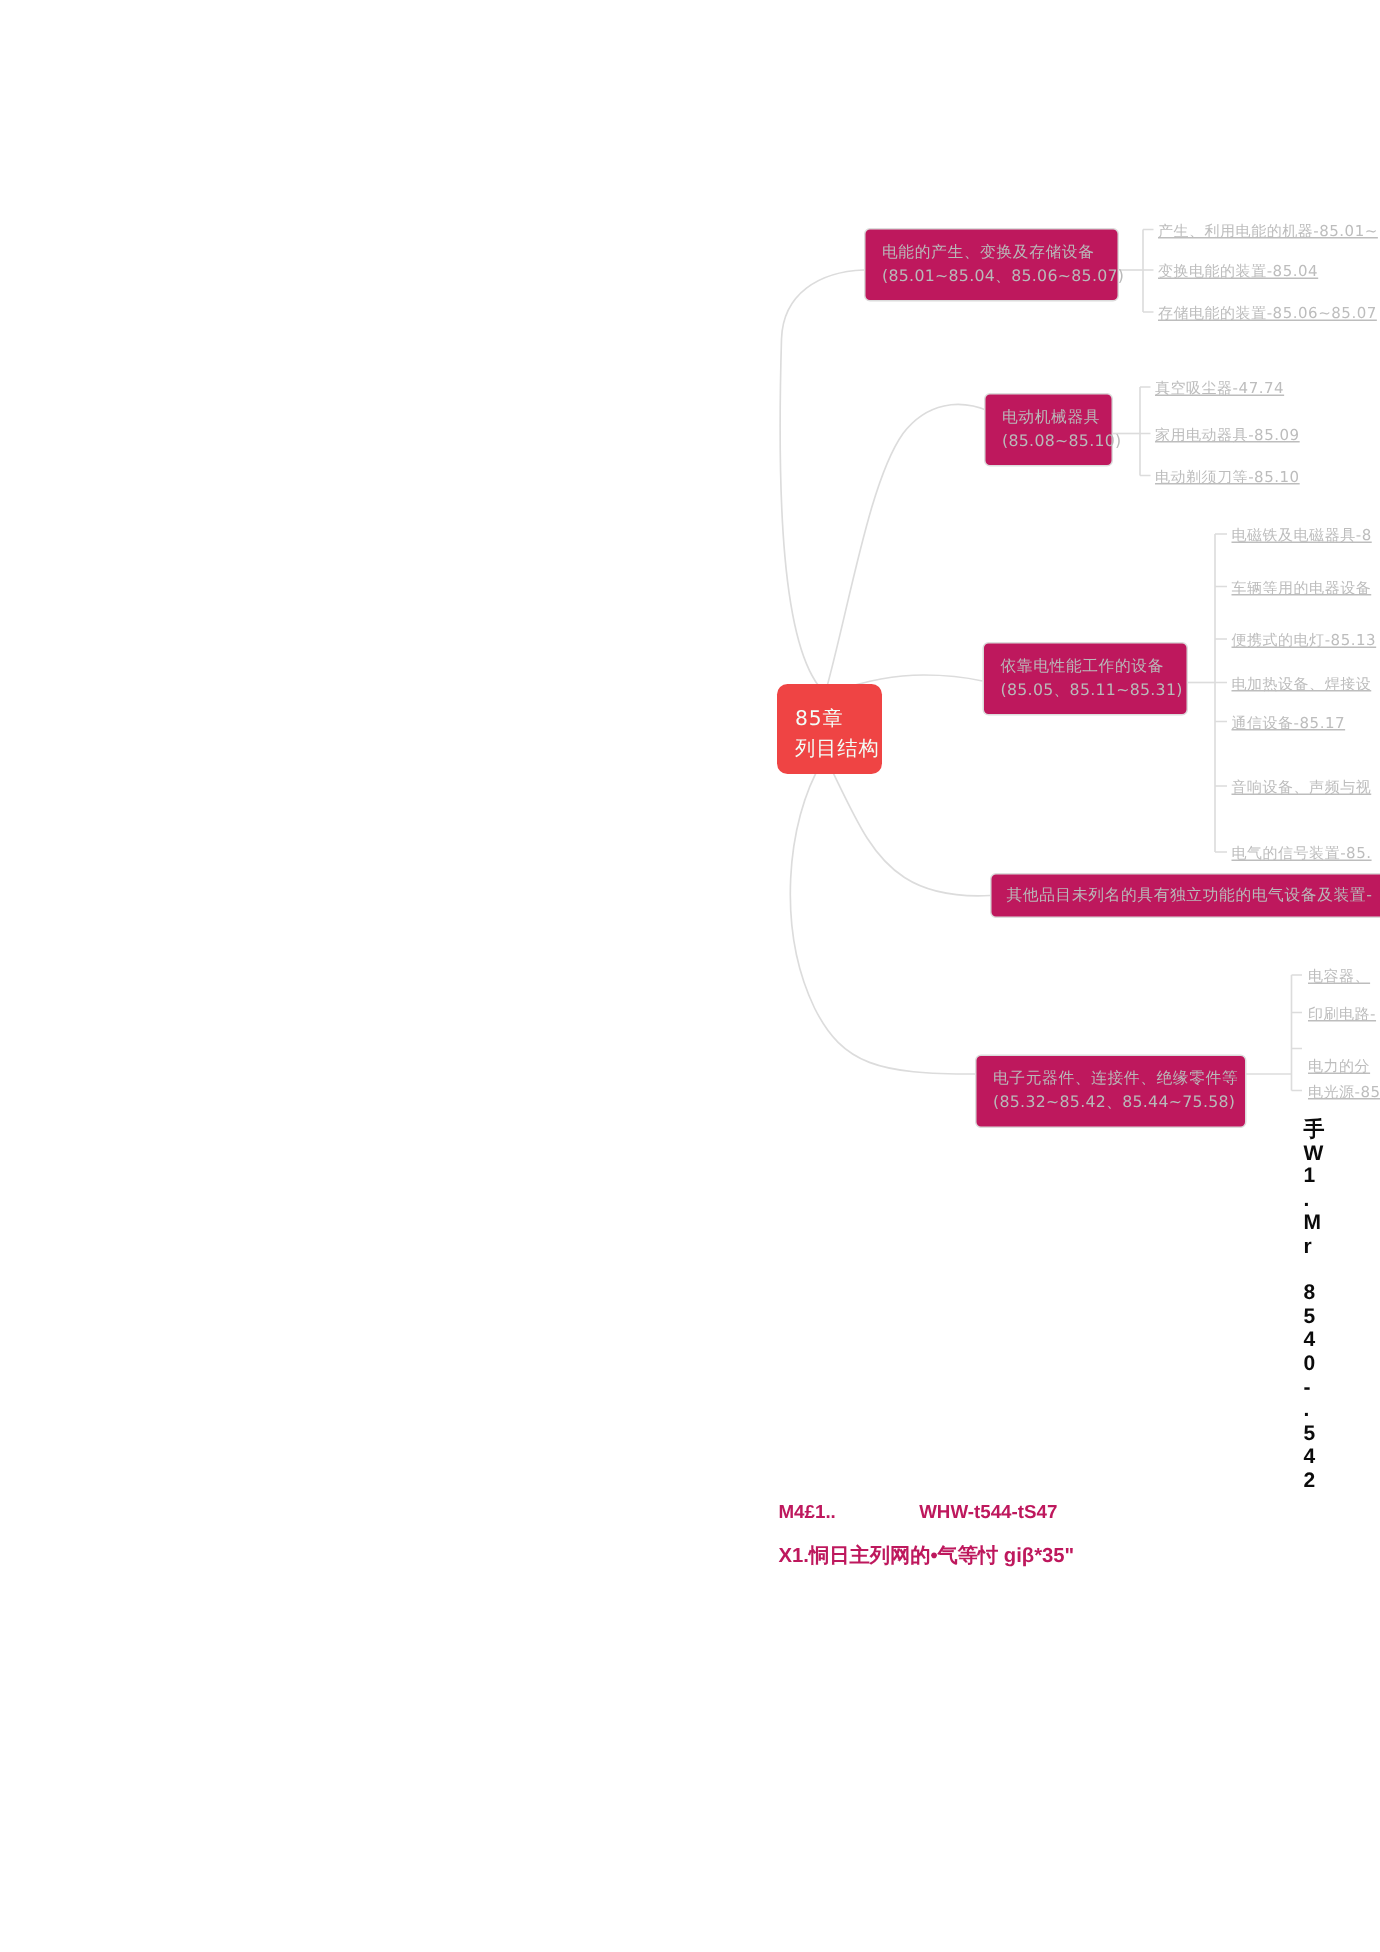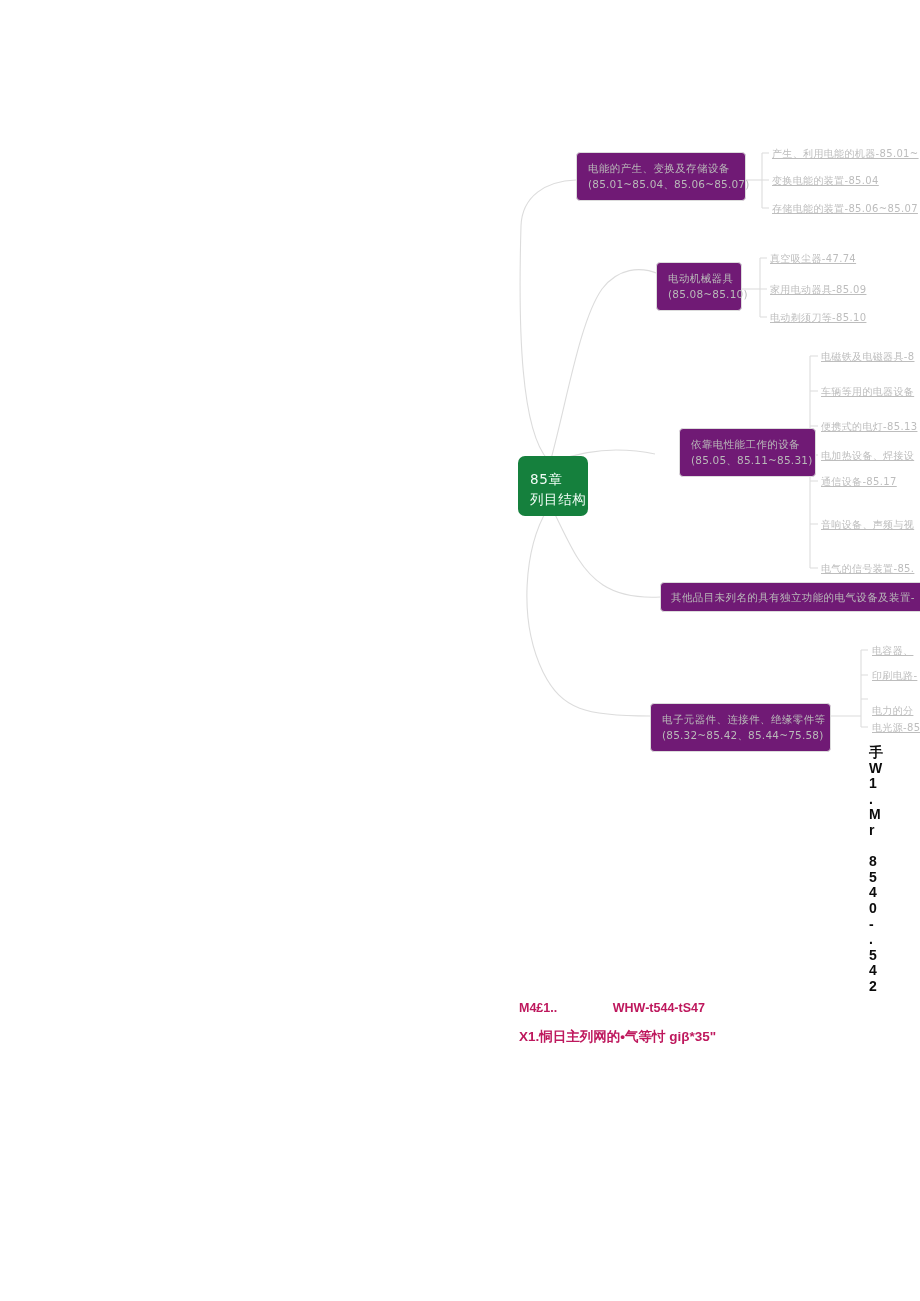--- a/index.html
+++ b/index.html
@@ -4,26 +4,26 @@
 <style>
   html,body{margin:0;padding:0;background:#ffffff;}
   body{width:920px;height:1301px;position:relative;overflow:hidden;
        font-family:"DejaVu Sans","Liberation Sans",sans-serif;}
 
   
   #mindmap{position:absolute;left:0;top:0;width:920px;height:790px;overflow:hidden;}
   #mindmap svg.links{position:absolute;left:0;top:0;width:920px;height:790px;overflow:visible;}
 
   .node{position:absolute;box-sizing:border-box;border:1px solid #dcdcdc;
-        background:#701a75;border-radius:4px;color:#b9b9b9;
+        background:#be185d;border-radius:4px;color:#b9b9b9;
         font-size:10.5px;line-height:1.55;padding:7px 10px 7px 11px;
         letter-spacing:.4px;white-space:nowrap;}
   .node .l2{letter-spacing:.2px;}
 
-  .root{position:absolute;background:#15803d;border-radius:7px;color:#f2fdf7;
+  .root{position:absolute;background:#ef4444;border-radius:7px;color:#f2fdf7;
         font-size:13.5px;line-height:1.45;letter-spacing:.6px;
         padding:14px 10px 14px 12px;box-sizing:border-box;white-space:nowrap;}
 
   .leaf{position:absolute;color:#bdbdbd;font-size:10px;letter-spacing:.35px;
         white-space:nowrap;text-decoration:underline;}
 
   .wide{white-space:nowrap;}
 
   
   #vcol{position:absolute;left:869px;top:745px;width:44px;
@@ -91,21 +91,21 @@
   <div class="leaf" style="left:772px;top:202px;">存储电能的装置-85.06~85.07</div>
 
   <div class="node" style="left:656px;top:262px;width:86px;">
     <div>电动机械器具</div>
     <div class="l2">(85.08~85.10)</div>
   </div>
   <div class="leaf" style="left:770px;top:252px;">真空吸尘器-47.74</div>
   <div class="leaf" style="left:770px;top:283px;">家用电动器具-85.09</div>
   <div class="leaf" style="left:770px;top:311px;">电动剃须刀等-85.10</div>
 
-  <div class="node" style="left:679px;top:428px;width:137px;">
+  <div class="node" style="left:655px;top:428px;width:137px;">
     <div>依靠电性能工作的设备</div>
     <div class="l2">(85.05、85.11~85.31)</div>
   </div>
   <div class="leaf" style="left:821px;top:350px;">电磁铁及电磁器具-8</div>
   <div class="leaf" style="left:821px;top:385px;">车辆等用的电器设备</div>
   <div class="leaf" style="left:821px;top:420px;">便携式的电灯-85.13</div>
   <div class="leaf" style="left:821px;top:449px;">电加热设备、焊接设</div>
   <div class="leaf" style="left:821px;top:475px;">通信设备-85.17</div>
   <div class="leaf" style="left:821px;top:518px;">音响设备、声频与视</div>
   <div class="leaf" style="left:821px;top:562px;">电气的信号装置-85.</div>

